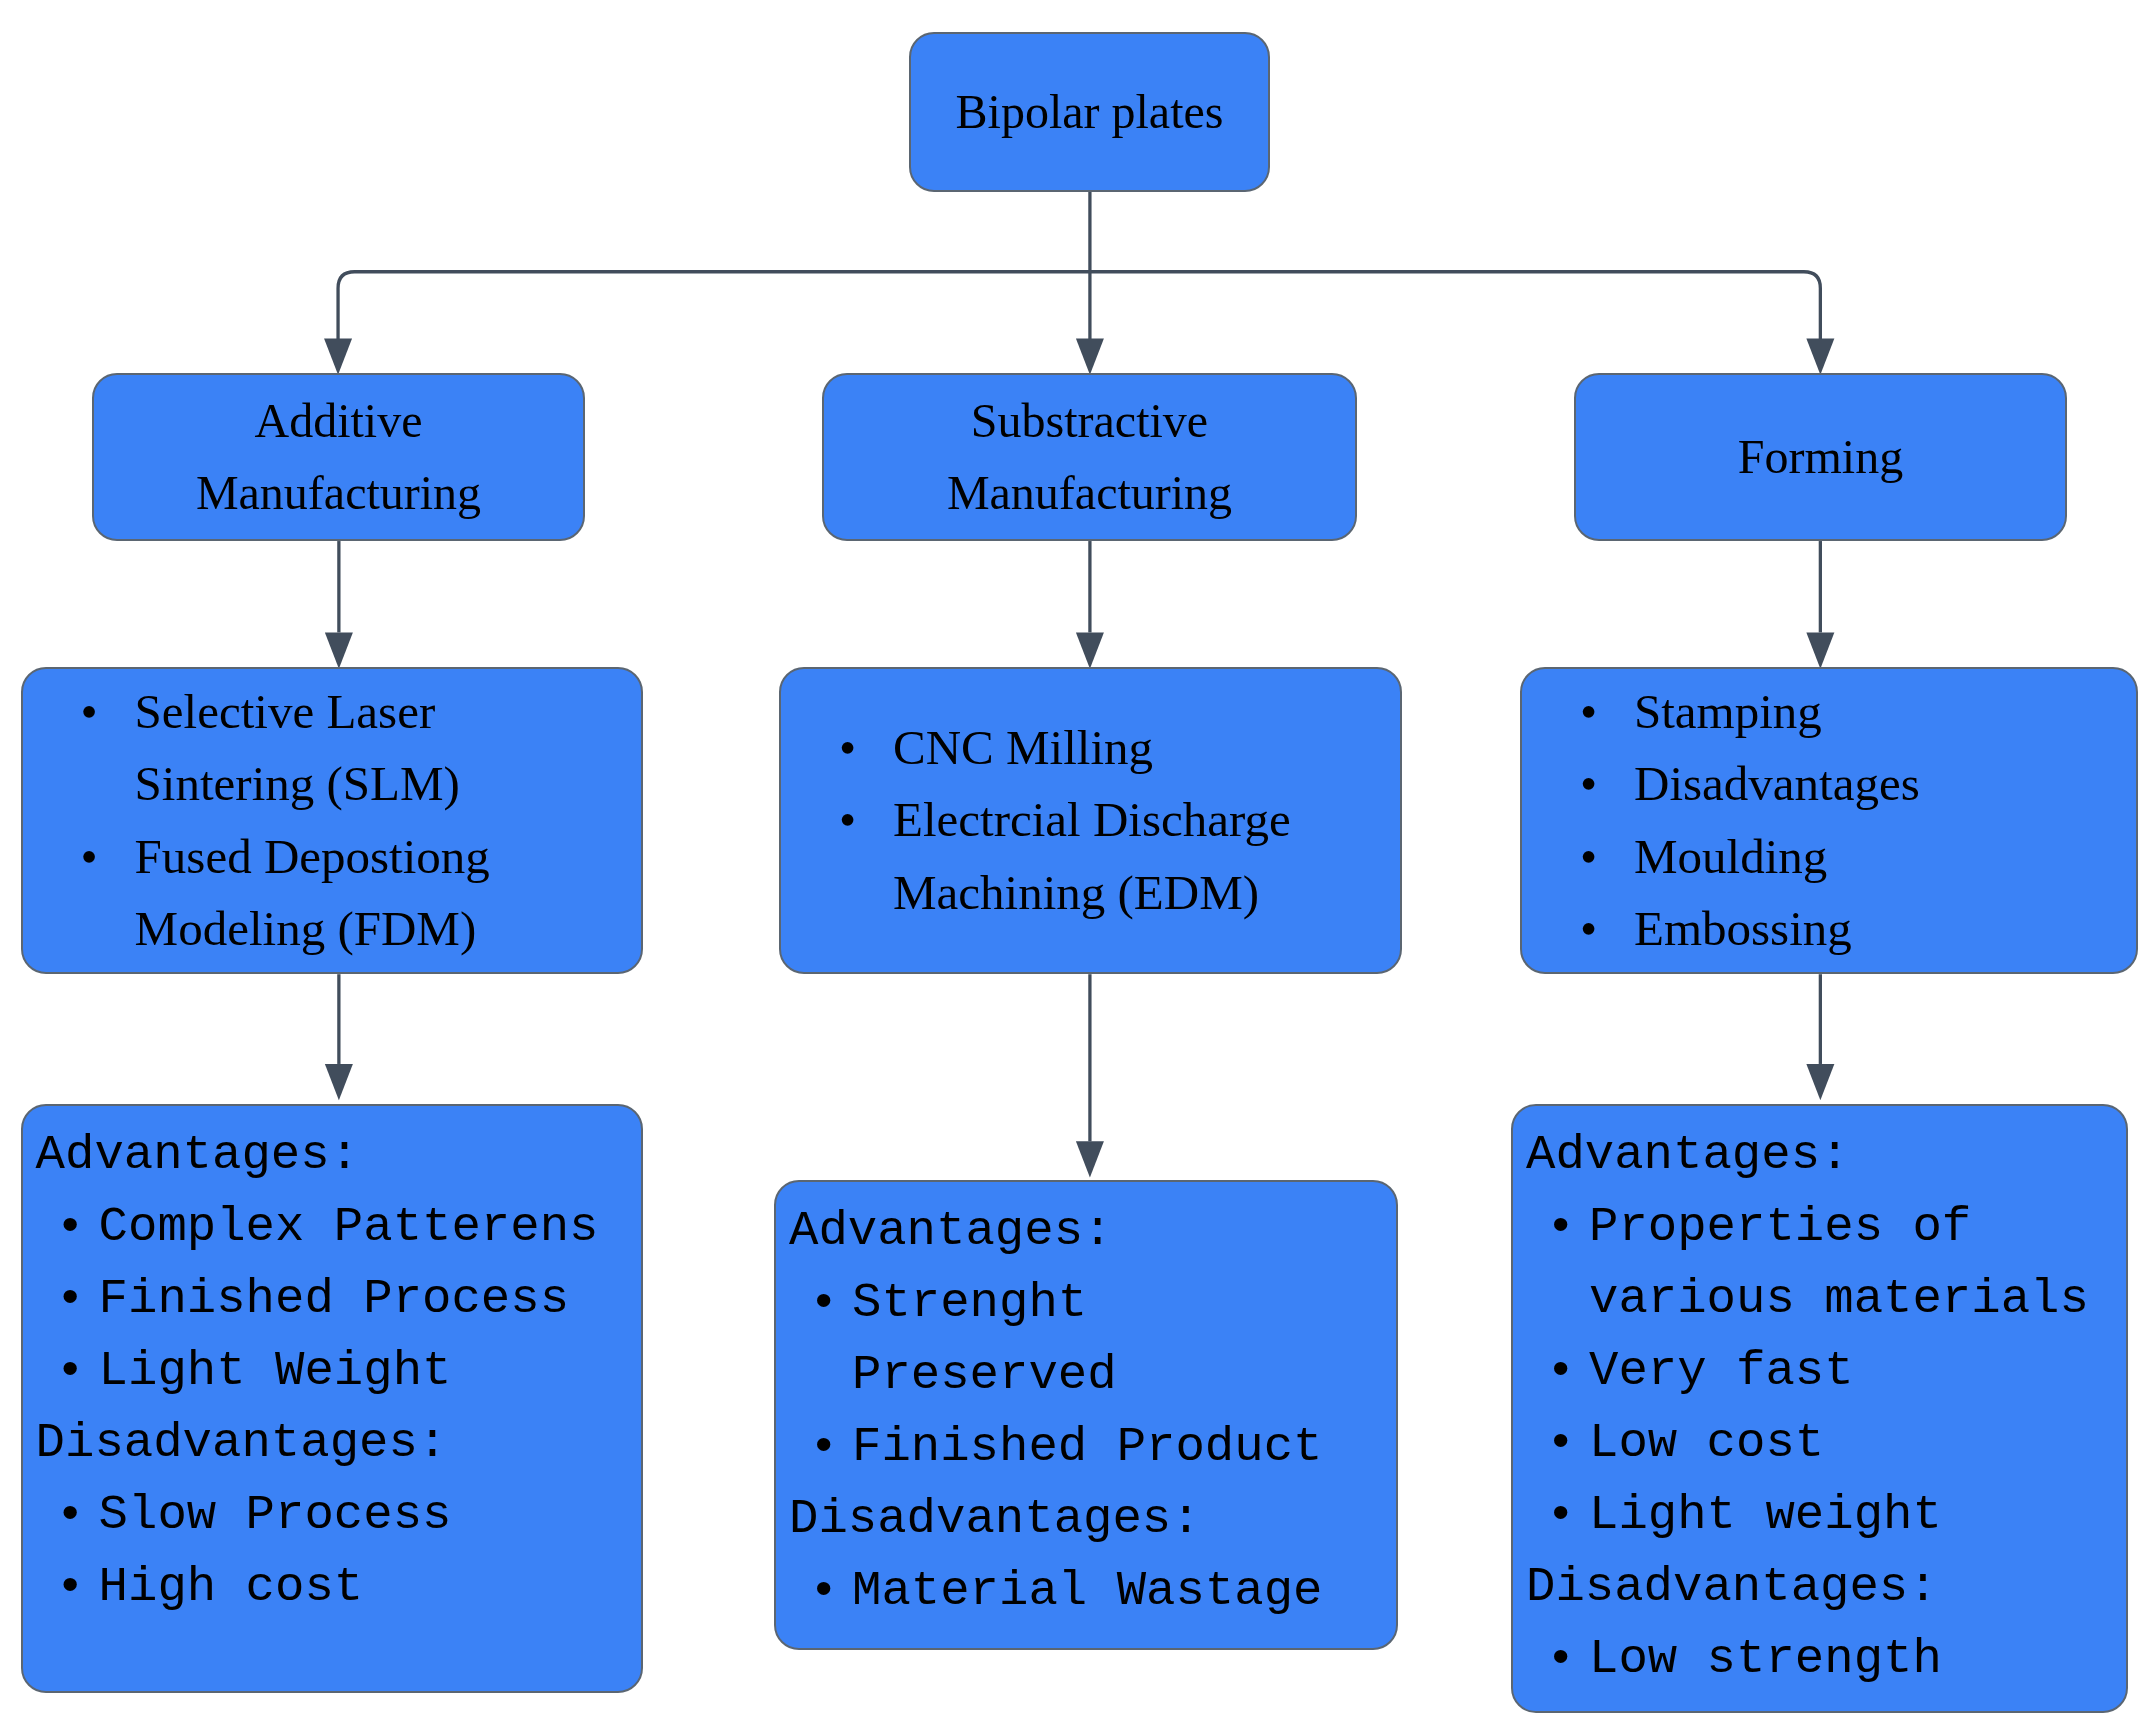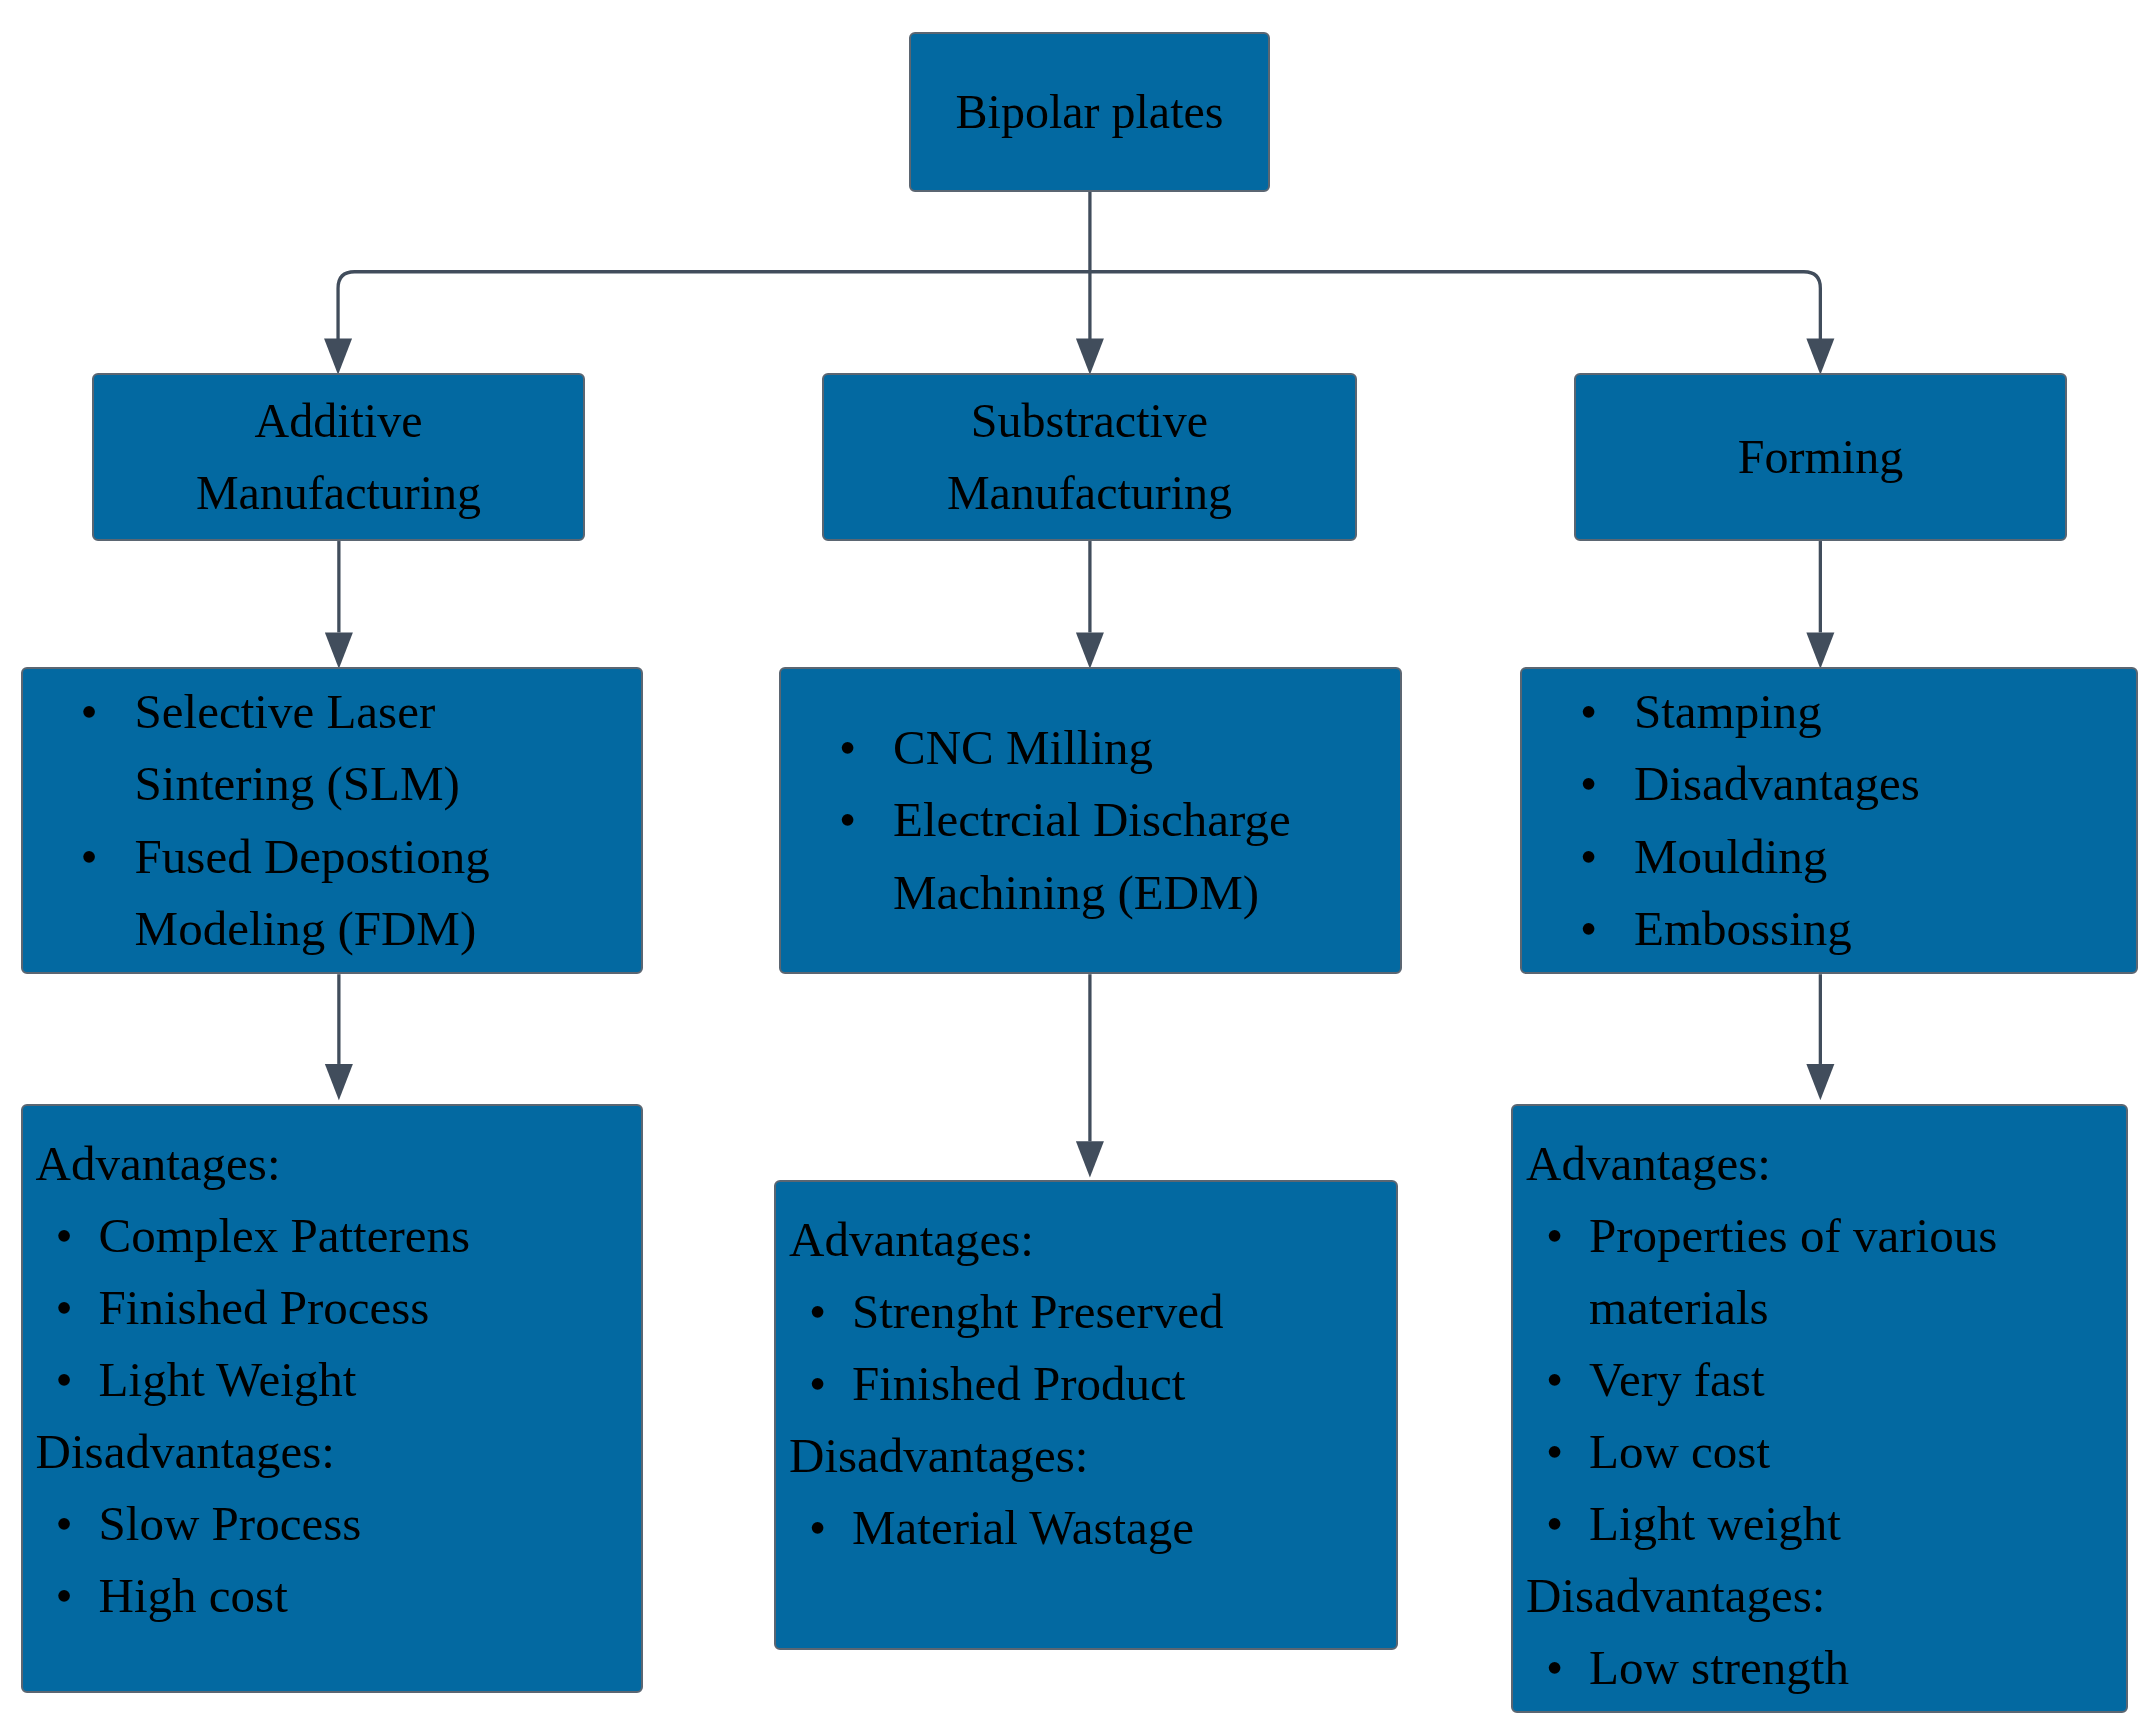--- a/index.html
+++ b/index.html
@@ -2,32 +2,32 @@
 <html style="font-size:13px"><head>
 <meta charset="utf-8">
 <style>
   html,body{margin:0;padding:0;background:#ffffff;}
   .canvas{
     position:relative;width:2151px;height:1731px;background:#ffffff;
     font-family:"Liberation Serif","DejaVu Serif",serif;color:#000000;overflow:hidden;
   }
   .connectors{position:absolute;left:0;top:0;width:2151px;height:1731px;pointer-events:none;}
   .node{
-    position:absolute;background:#0369a1;border:2.5px solid #5b6672;
-    border-radius:6px;box-sizing:border-box;
+    position:absolute;background:#3b82f6;border:2.5px solid #5b6672;
+    border-radius:25px;box-sizing:border-box;
   }
   .center{display:flex;align-items:center;justify-content:center;text-align:center;}
   .label{font-size:48px;line-height:1.5;max-width:412px;}
   .listbox{display:flex;flex-direction:column;justify-content:center;}
   ul.blist{list-style:none;margin:0;padding:0;font-size:49px;line-height:1.47;}
   .methods ul.blist{padding-left:58px;}
   .methods ul.blist li{padding-right:33px;}
   ul.blist li{display:flex;align-items:flex-start;}
   .bullet{flex:0 0 54px;}
-  .advbox{padding:22px 15px 13px 13px;font-size:49px;line-height:1.47;}
+  .advbox{padding:13px 15px 13px 13px;font-size:49px;line-height:1.47;font-family:Liberation Mono, monospace;}
   .advbox ul.blist{padding-left:20px;}
   .advbox ul.blist li{padding-right:16.5px;}
   .advbox .bullet{flex:0 0 43px;}
   .heading{font-size:49px;line-height:1.47;}
 </style>
 </head>
 <body>
 
 <div class="canvas">
 

